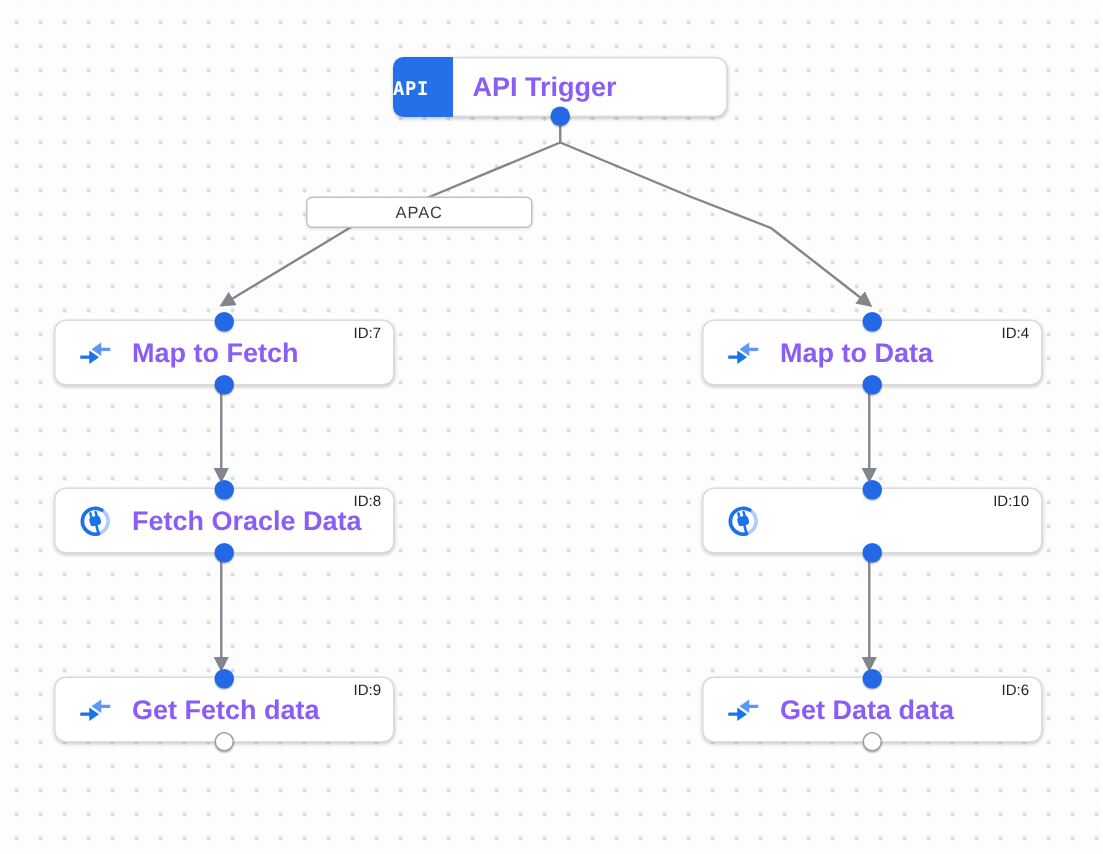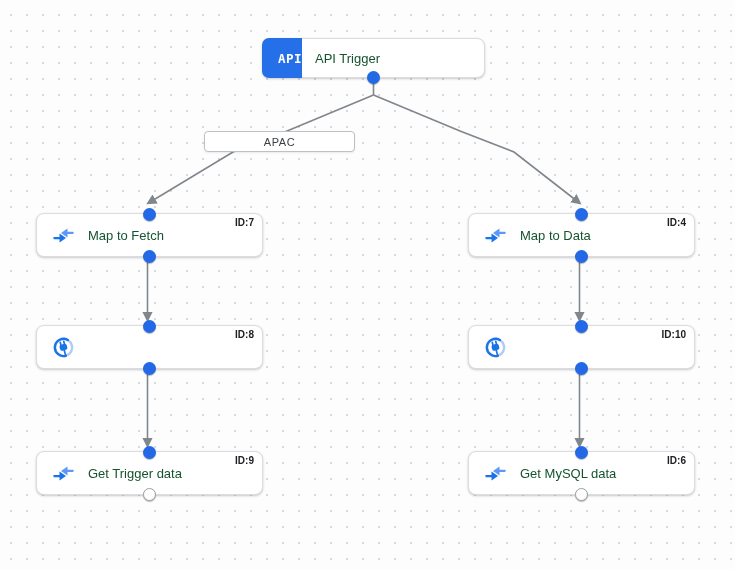--- a/index.html
+++ b/index.html
@@ -27,36 +27,36 @@
     background:#ffffff;
     border:1px solid #dadce0;
     border-radius:8px;
     box-shadow:0 1px 2px rgba(60,64,67,.18), 0 1px 3px rgba(60,64,67,.10);
     display:flex;align-items:center;
     z-index:2;
     cursor:pointer;
   }
   .task-node{width:227px;height:44px;padding-left:16px;}
   .node-title{
-    font-size:13px;font-weight:400;color:#14532d;
+    font-size:18px;font-weight:700;color:#8b5cf6;
     margin-left:14px;white-space:nowrap;
   }
   .node-id{
     position:absolute;top:3px;right:8px;
-    font-size:10px;color:#202124;font-weight:700;
+    font-size:10px;color:#202124;font-weight:400;
   }
   .node-icon{width:21px;height:21px;flex:0 0 auto;display:block;}
   
   .trigger-node{left:262px;top:38px;width:223px;height:40px;padding-left:0;}
   .trigger-badge{
     width:40px;height:40px;flex:0 0 auto;
     margin:-1px 0 -1px -1px;
     background:#2570e8;
     border-radius:7px 0 0 7px;
-    display:flex;align-items:center;justify-content:flex-end;
+    display:flex;align-items:center;justify-content:flex-start;
   }
   .trigger-badge span{
     font-family:"DejaVu Sans Mono",monospace;
     font-weight:700;font-size:12.5px;color:#ffffff;letter-spacing:.5px;
   }
   .trigger-node .node-title{margin-left:13px;}
   
   .port{
     position:absolute;left:50%;
     width:13px;height:13px;margin-left:-6.5px;
@@ -141,37 +141,38 @@
     <svg class="node-icon" viewBox="0 0 21 21">
       <g transform="rotate(-15 10.5 10.5)">
         <circle cx="10.5" cy="10.5" r="8.6" fill="none" stroke="#aecbfa" stroke-width="2.4"></circle>
         <path d="M10.5 19.1 A8.6 8.6 0 1 1 16.6 4.4" fill="none" stroke="#1a73e8" stroke-width="2.4" stroke-linecap="round"></path>
         <rect x="6.8" y="7.2" width="7.4" height="6.2" rx="2" fill="#1a73e8"></rect>
         <line x1="8.7" y1="7.4" x2="8.7" y2="4.6" stroke="#1a73e8" stroke-width="1.7" stroke-linecap="round"></line>
         <line x1="12.3" y1="7.4" x2="12.3" y2="4.6" stroke="#1a73e8" stroke-width="1.7" stroke-linecap="round"></line>
         <line x1="10.5" y1="13.4" x2="10.5" y2="18.4" stroke="#1a73e8" stroke-width="1.7" stroke-linecap="round"></line>
       </g>
     </svg>
+    <span class="node-title">Fetch Oracle Data</span>
     <span class="node-id">ID:8</span>
     <span class="port port-top"></span>
     <span class="port port-bottom"></span>
   </div>
 
   <div class="node task-node" style="left:36px;top:451px;">
     <svg class="node-icon" viewBox="0 0 21 21">
       <g fill="#1a73e8">
           <rect x="0.5" y="12" width="7" height="2.2" rx="0.4"></rect>
           <polygon points="6.5,8.6 13,13.1 6.5,17.6"></polygon>
         </g>
       <g fill="#5e97f6">
           <rect x="13.5" y="6.8" width="7" height="2.2" rx="0.4"></rect>
           <polygon points="14.5,3.4 8,7.9 14.5,12.4"></polygon>
         </g>
     </svg>
-    <span class="node-title">Get Trigger data</span>
+    <span class="node-title">Get Fetch data</span>
     <span class="node-id">ID:9</span>
     <span class="port port-top"></span>
     <span class="port port-bottom port-open"></span>
   </div>
 
   <div class="node task-node" style="left:468px;top:213px;">
     <svg class="node-icon" viewBox="0 0 21 21">
       <g fill="#1a73e8">
           <rect x="0.5" y="12" width="7" height="2.2" rx="0.4"></rect>
           <polygon points="6.5,8.6 13,13.1 6.5,17.6"></polygon>
@@ -207,19 +208,19 @@
     <svg class="node-icon" viewBox="0 0 21 21">
       <g fill="#1a73e8">
           <rect x="0.5" y="12" width="7" height="2.2" rx="0.4"></rect>
           <polygon points="6.5,8.6 13,13.1 6.5,17.6"></polygon>
         </g>
       <g fill="#5e97f6">
           <rect x="13.5" y="6.8" width="7" height="2.2" rx="0.4"></rect>
           <polygon points="14.5,3.4 8,7.9 14.5,12.4"></polygon>
         </g>
     </svg>
-    <span class="node-title">Get MySQL data</span>
+    <span class="node-title">Get Data data</span>
     <span class="node-id">ID:6</span>
     <span class="port port-top"></span>
     <span class="port port-bottom port-open"></span>
   </div>
 
 </div>
 
 </body></html>

